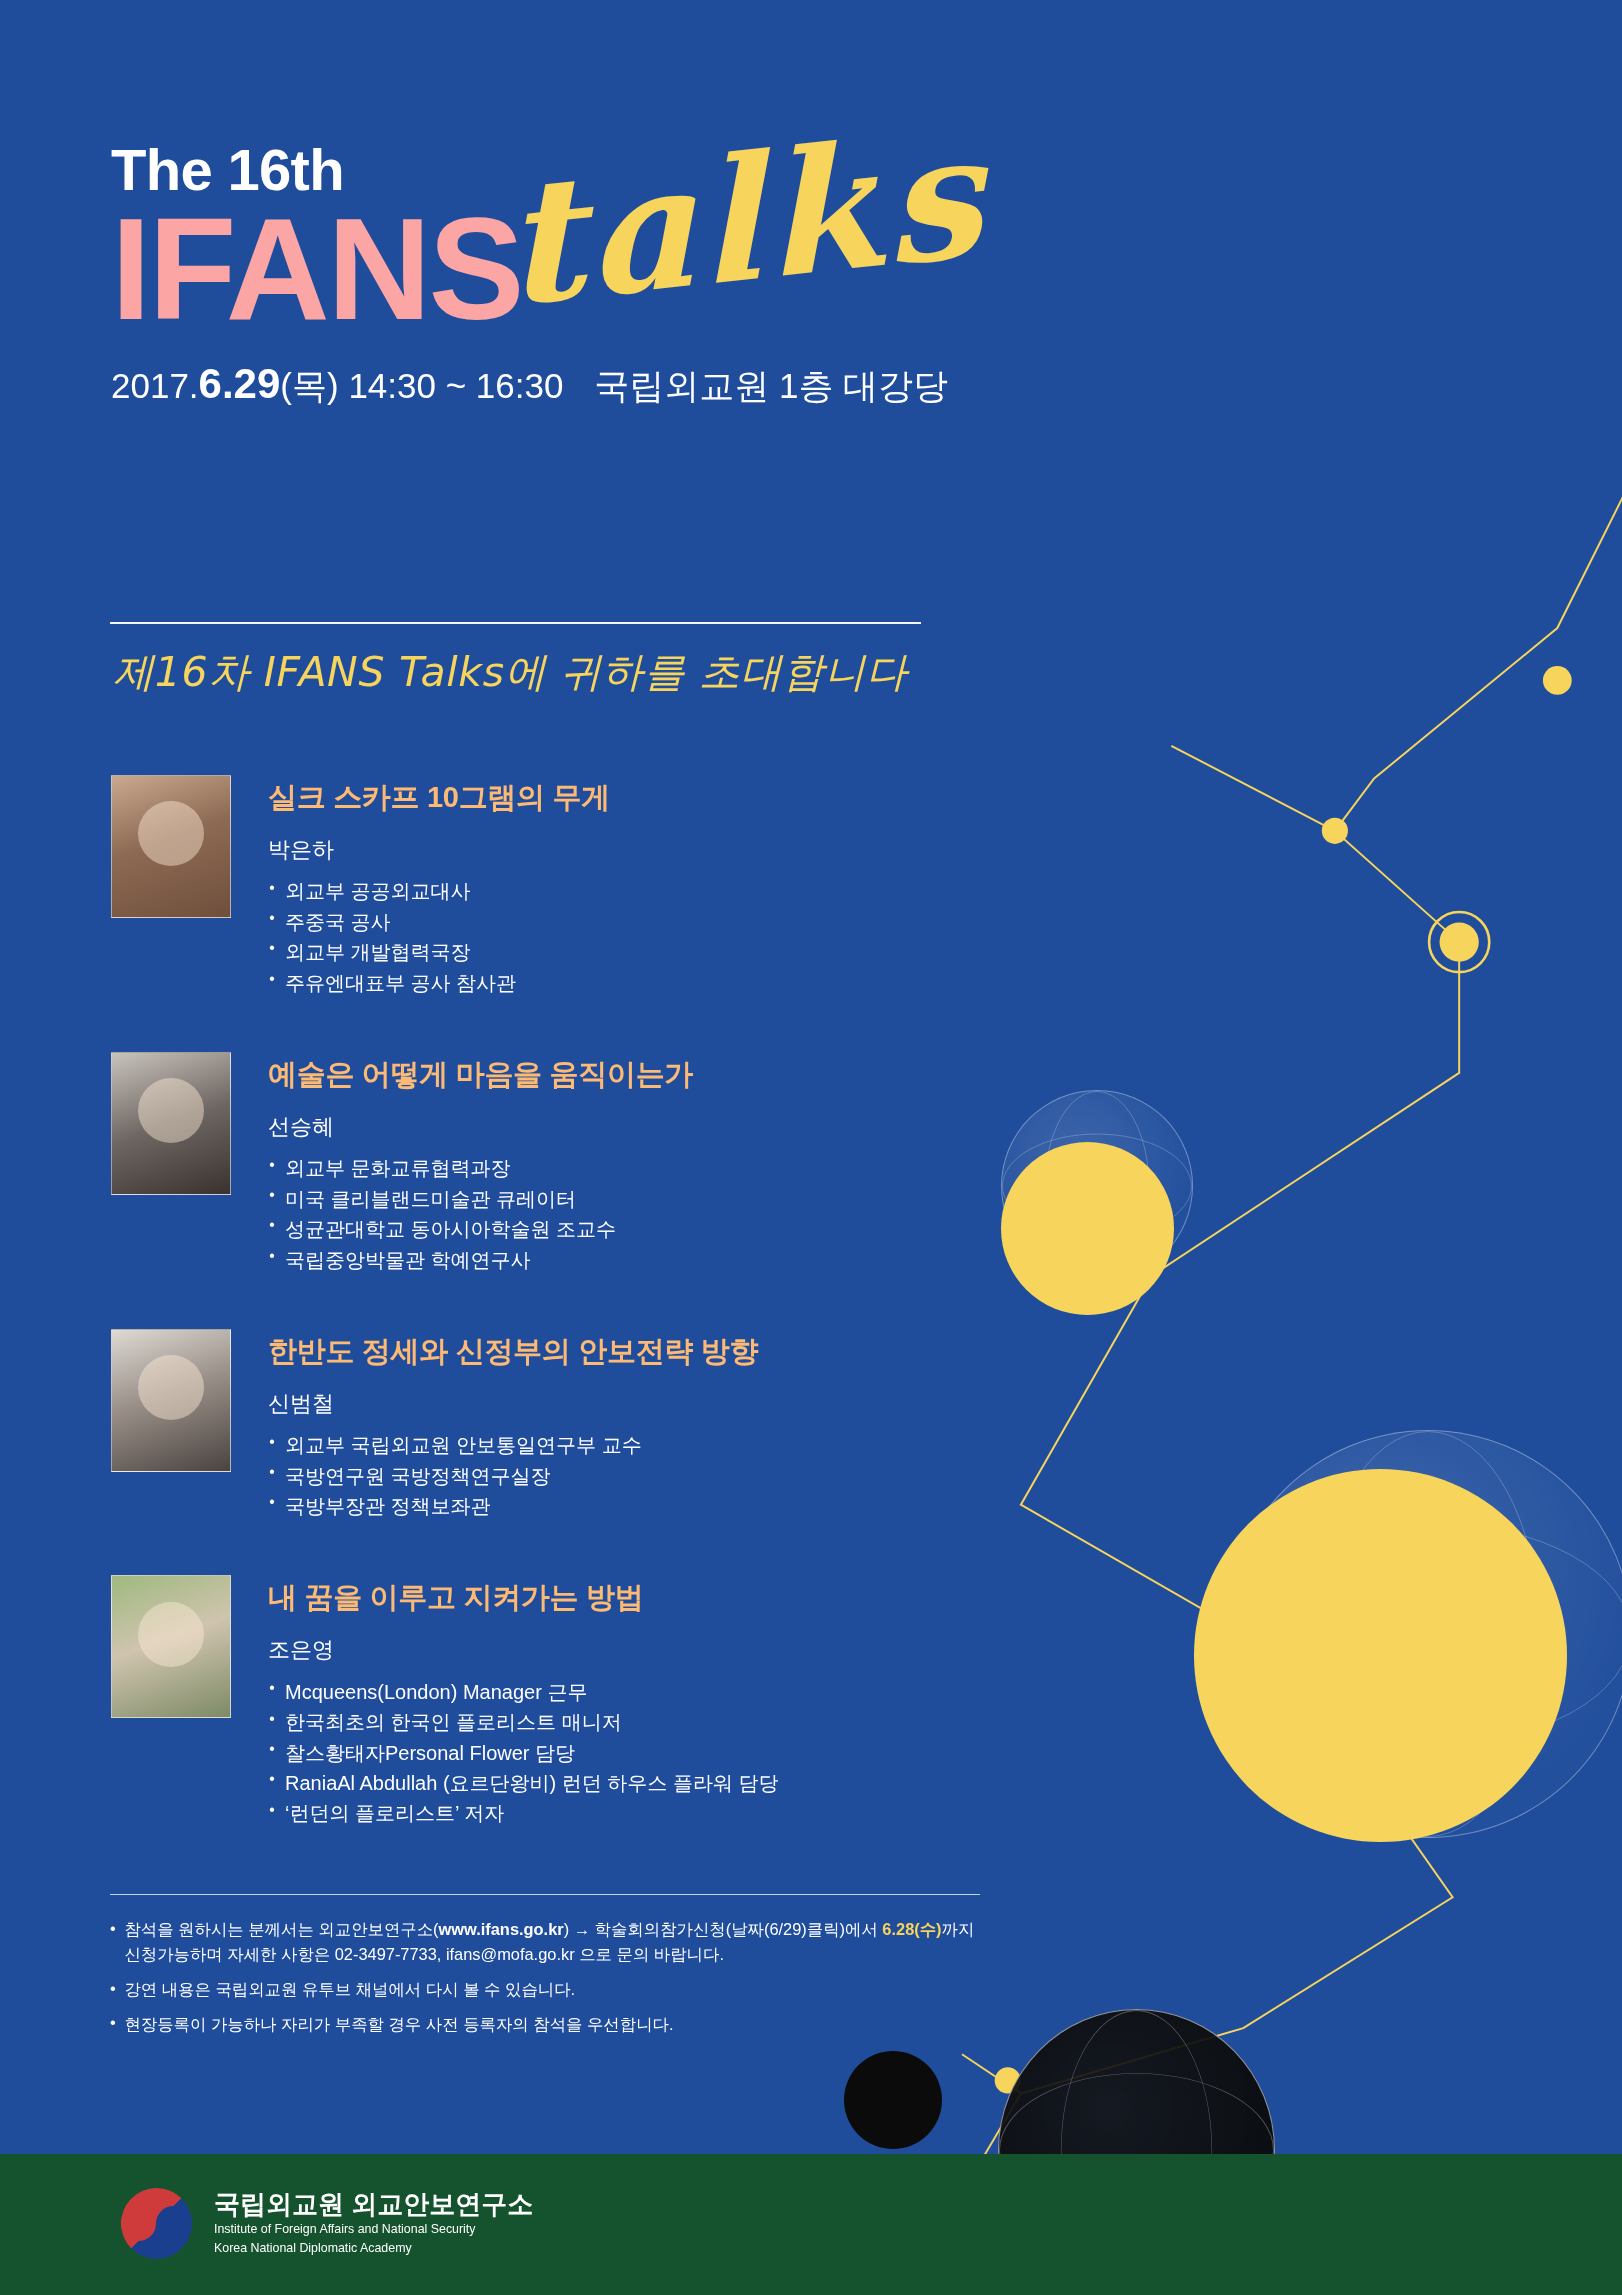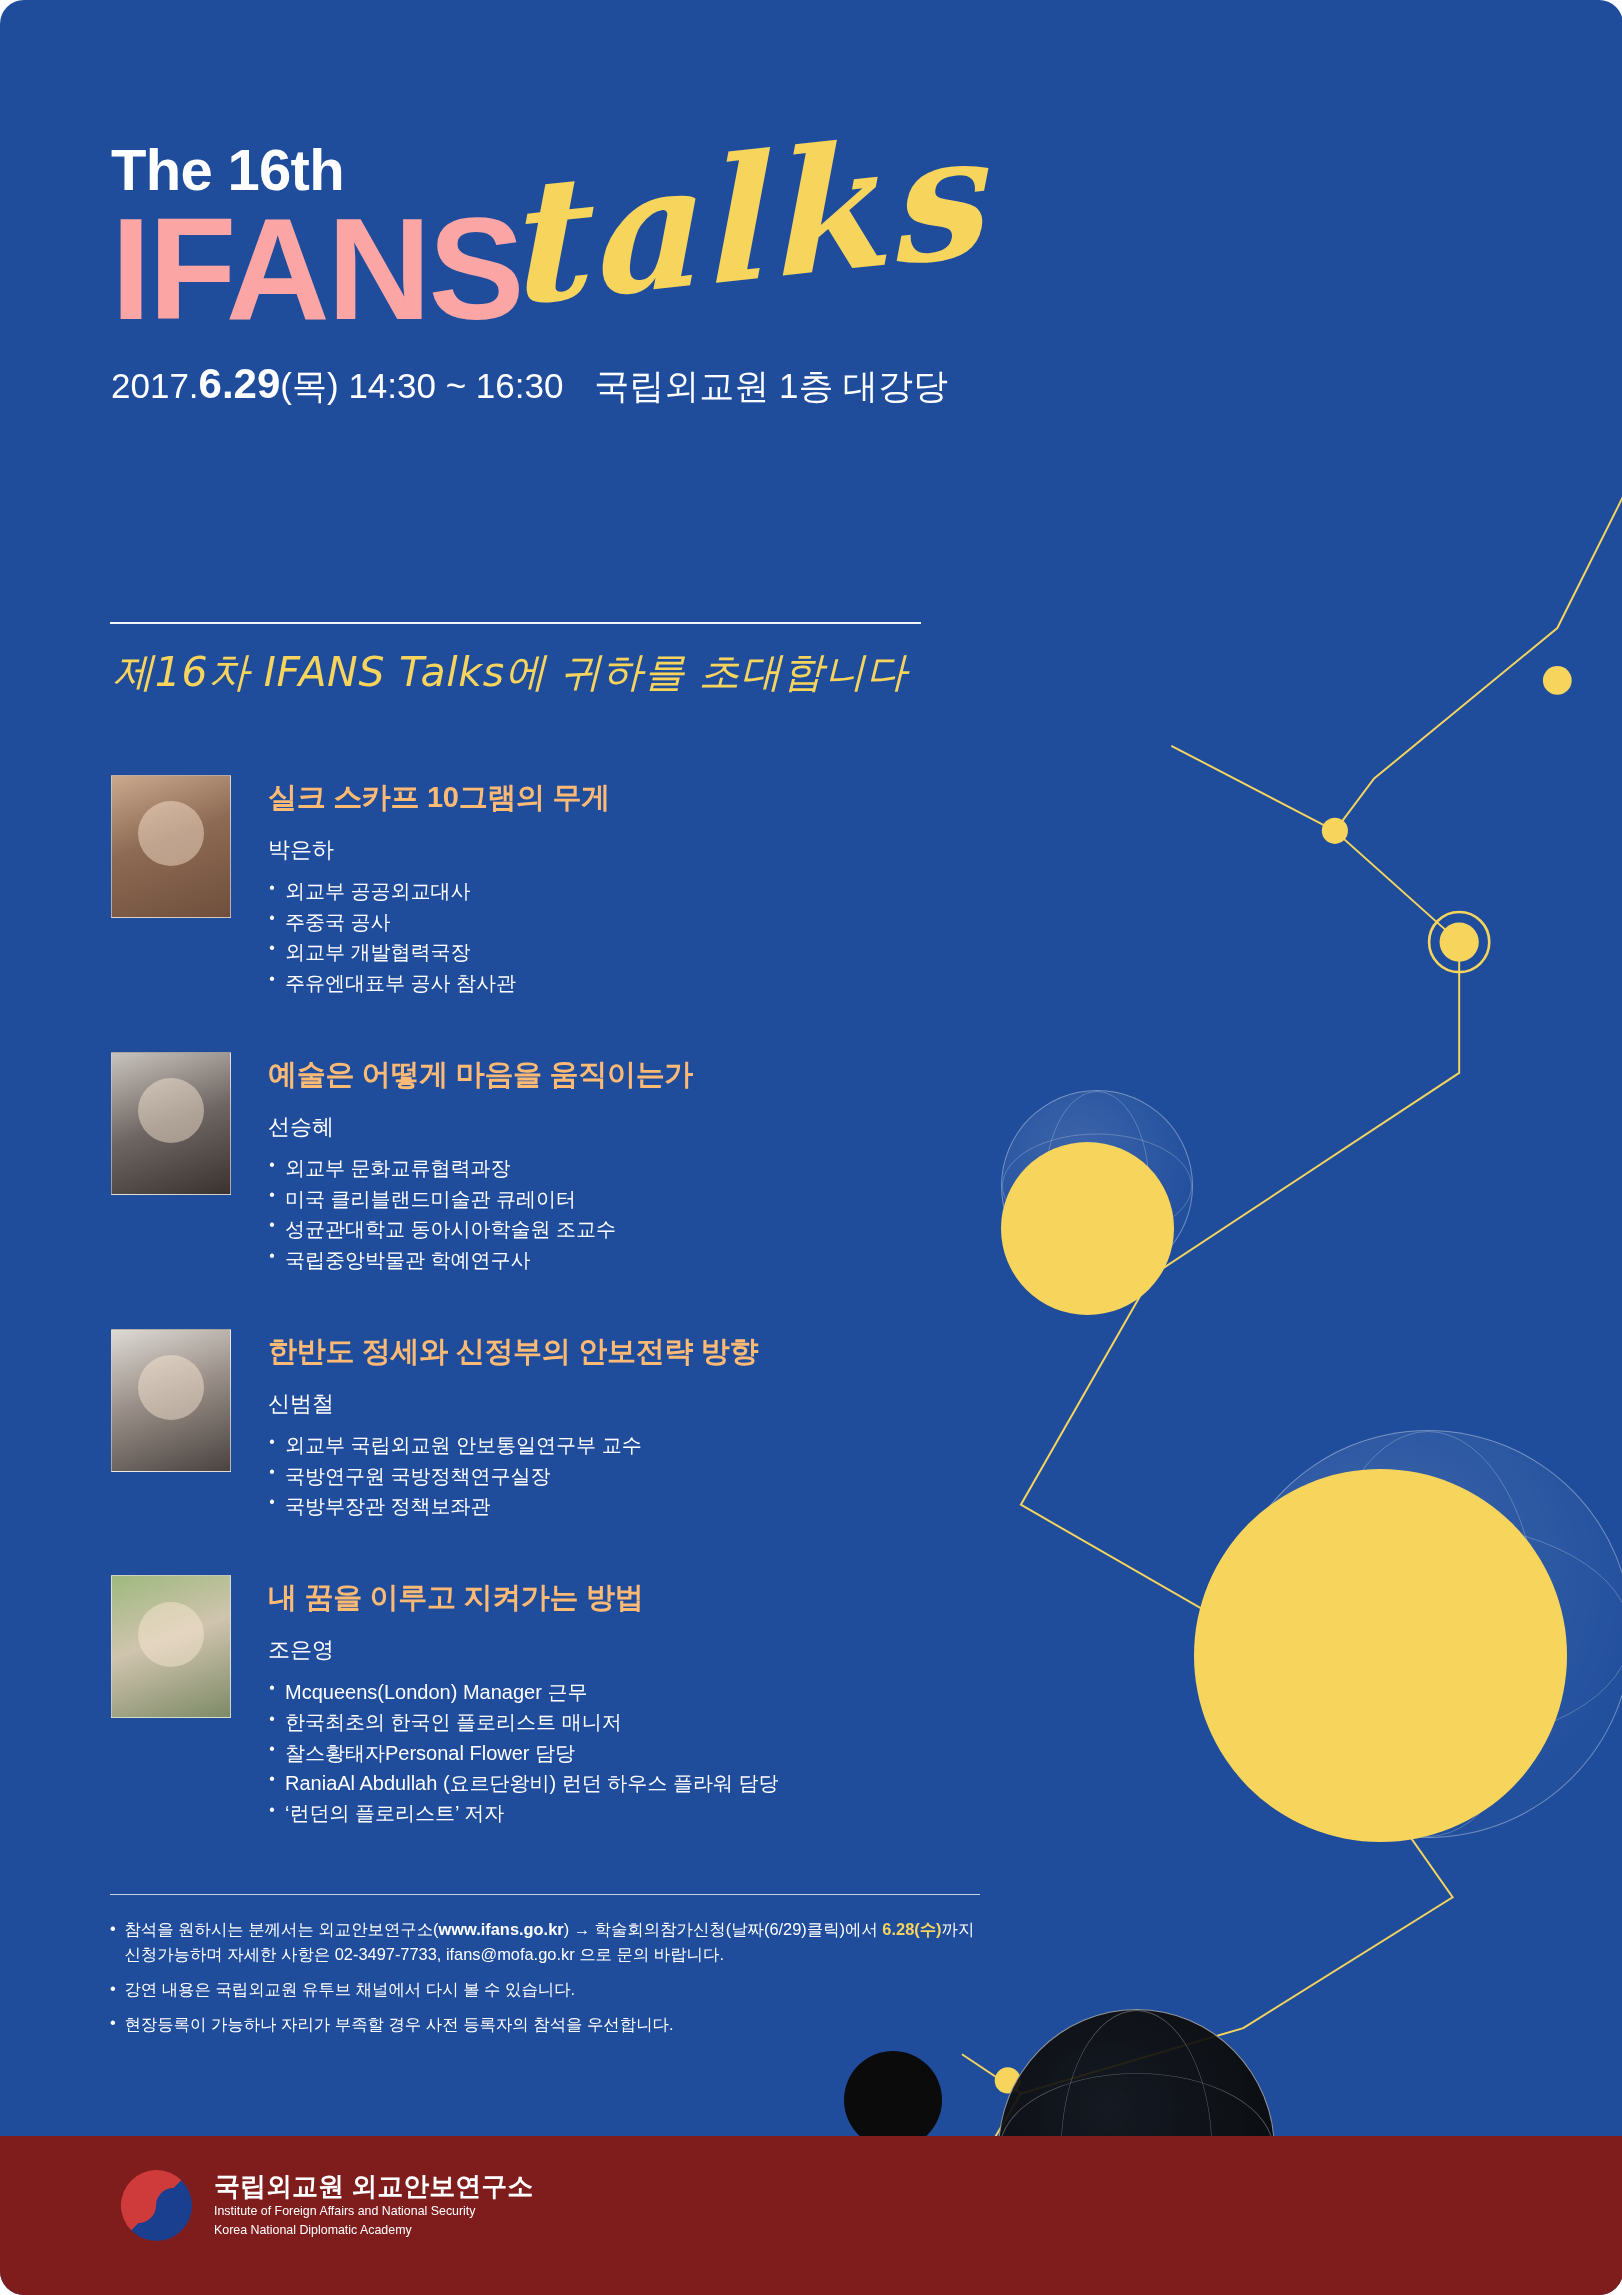--- a/index.html
+++ b/index.html
@@ -9,21 +9,20 @@
   }
   body {
     font-family: "Liberation Sans", sans-serif;
   }
   #poster {
     position: relative;
     width: 1623px;
     height: 2295px;
     background: #1f4d9c;
     overflow: hidden;
-    border-radius: 24px;
   }
 
   
   .bg-layer {
     position: absolute;
     inset: 0;
     pointer-events: none;
   }
   .yellow-ball {
     position: absolute;
@@ -235,22 +234,22 @@
   .note .b { font-weight: bold; }
   .note .yel { color: #f7d45c; font-weight: bold; }
   .note .sub { display: block; }
 
   
   .footer {
     position: absolute;
     left: 0;
     bottom: 0;
     width: 1623px;
-    height: 159px;
-    background: #7f1d1d;
+    height: 141px;
+    background: #14532d;
   }
   .footer-inner {
     position: absolute;
     left: 121px;
     top: 34px;
     display: flex;
     align-items: center;
   }
   .taegeuk {
     width: 71px;

